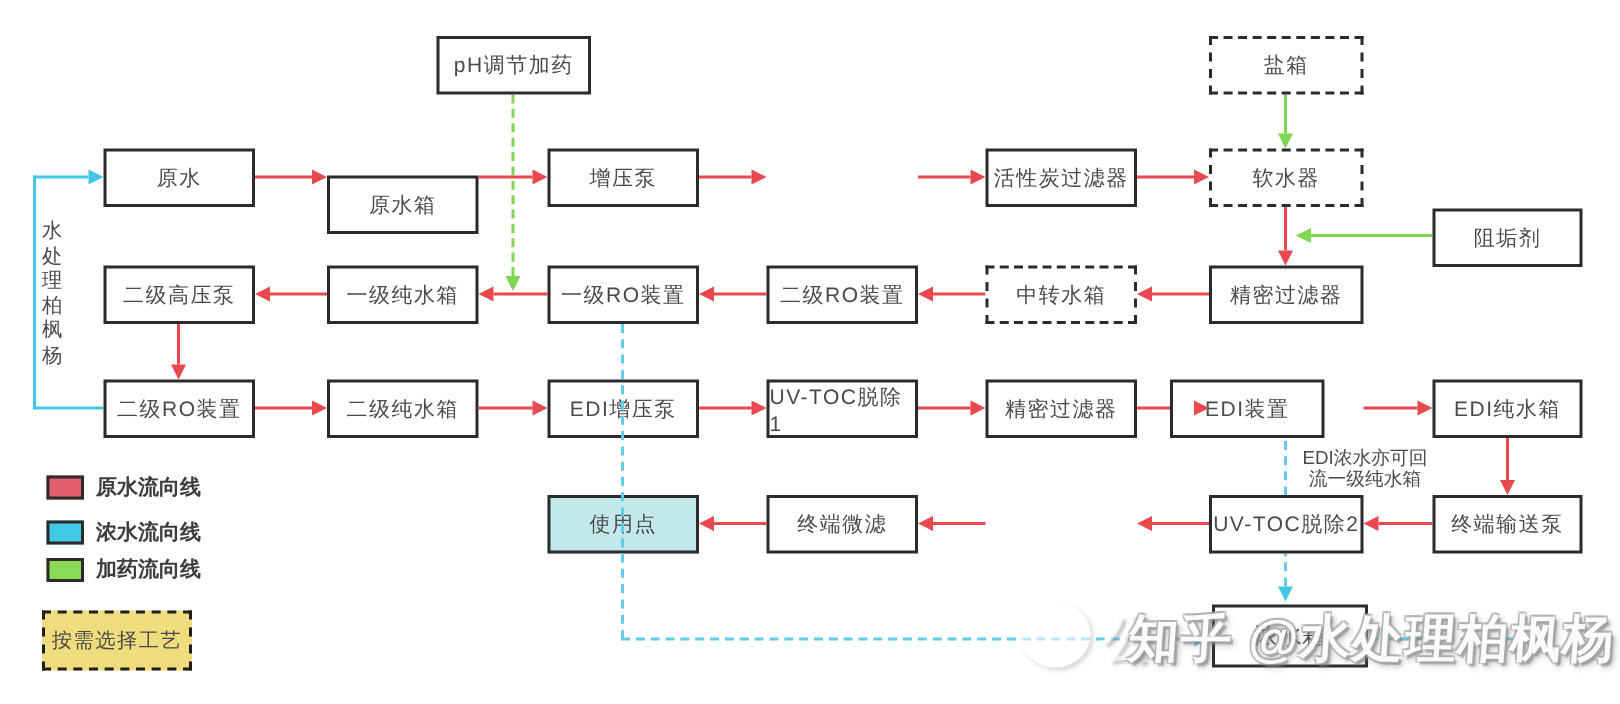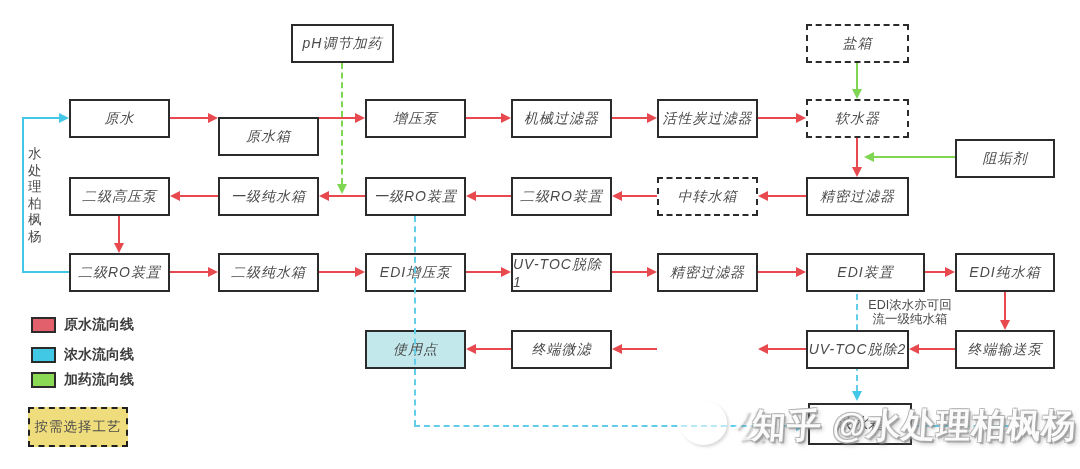--- a/index.html
+++ b/index.html
@@ -8,21 +8,21 @@
   }
   html,body{margin:0;padding:0;background:#fff;}
   #canvas{
     position:relative;width:1080px;height:469px;background:#ffffff;overflow:hidden;
     font-family:"Liberation Sans","DejaVu Sans",sans-serif;color:var(--txt);
   }
   .node{
     position:absolute;box-sizing:border-box;width:101px;height:39px;
     border:2px solid var(--ink);background:#fff;z-index:2;
     display:flex;align-items:center;justify-content:center;
-    font-size:14px;letter-spacing:1px;color:var(--txt);font-style:italic;
+    font-size:14px;letter-spacing:1px;color:var(--txt);
   }
   .node.dashed{border-style:dashed;}
   .node.cyanfill{background:#c2e8ec;}
   .node.small{font-size:16px;letter-spacing:0;}
   .hl{position:absolute;height:0;border-top:2px solid;z-index:1;}
   .vl{position:absolute;width:0;border-left:2px solid;z-index:1;}
   .hl.red{border-top-color:var(--red);} .vl.red{border-left-color:var(--red);}
   .hl.cyan{border-top-color:var(--cyan);} .vl.cyan{border-left-color:var(--cyan);}
   .hl.cyanl{border-top-color:var(--cyanl);} .vl.cyanl{border-left-color:var(--cyanl);}
   .hl.green{border-top-color:var(--green);} .vl.green{border-left-color:var(--green);}
@@ -83,23 +83,20 @@
 
   <div class="node" style="left:69px;top:99px">
       <span>原水</span>
     </div>
   <div class="node" style="left:218px;top:117px">
       <span>原水箱</span>
     </div>
   <div class="node" style="left:365px;top:99px">
       <span>增压泵</span>
     </div>
-  <div class="node" style="left:511px;top:99px">
-      <span>机械过滤器</span>
-    </div>
   <div class="node" style="left:657px;top:99px">
       <span>活性炭过滤器</span>
     </div>
   <div class="node dashed" style="left:806px;top:99px;width:103px">
       <span>软水器</span>
     </div>
   <div class="node" style="left:955px;top:139px;width:100px">
       <span>阻垢剂</span>
     </div>
 
@@ -130,21 +127,21 @@
     </div>
   <div class="node" style="left:365px;top:253px">
       <span>EDI增压泵</span>
     </div>
   <div class="node" style="left:511px;top:253px">
       <span>UV-TOC脱除1</span>
     </div>
   <div class="node" style="left:657px;top:253px">
       <span>精密过滤器</span>
     </div>
-  <div class="node" style="left:806px;top:253px;width:119px">
+  <div class="node" style="left:780px;top:253px;width:103px">
       <span>EDI装置</span>
     </div>
   <div class="node" style="left:955px;top:253px;width:100px">
       <span>EDI纯水箱</span>
     </div>
 
   <div class="node cyanfill" style="left:365px;top:330px">
       <span>使用点</span>
     </div>
   <div class="node" style="left:511px;top:330px">

